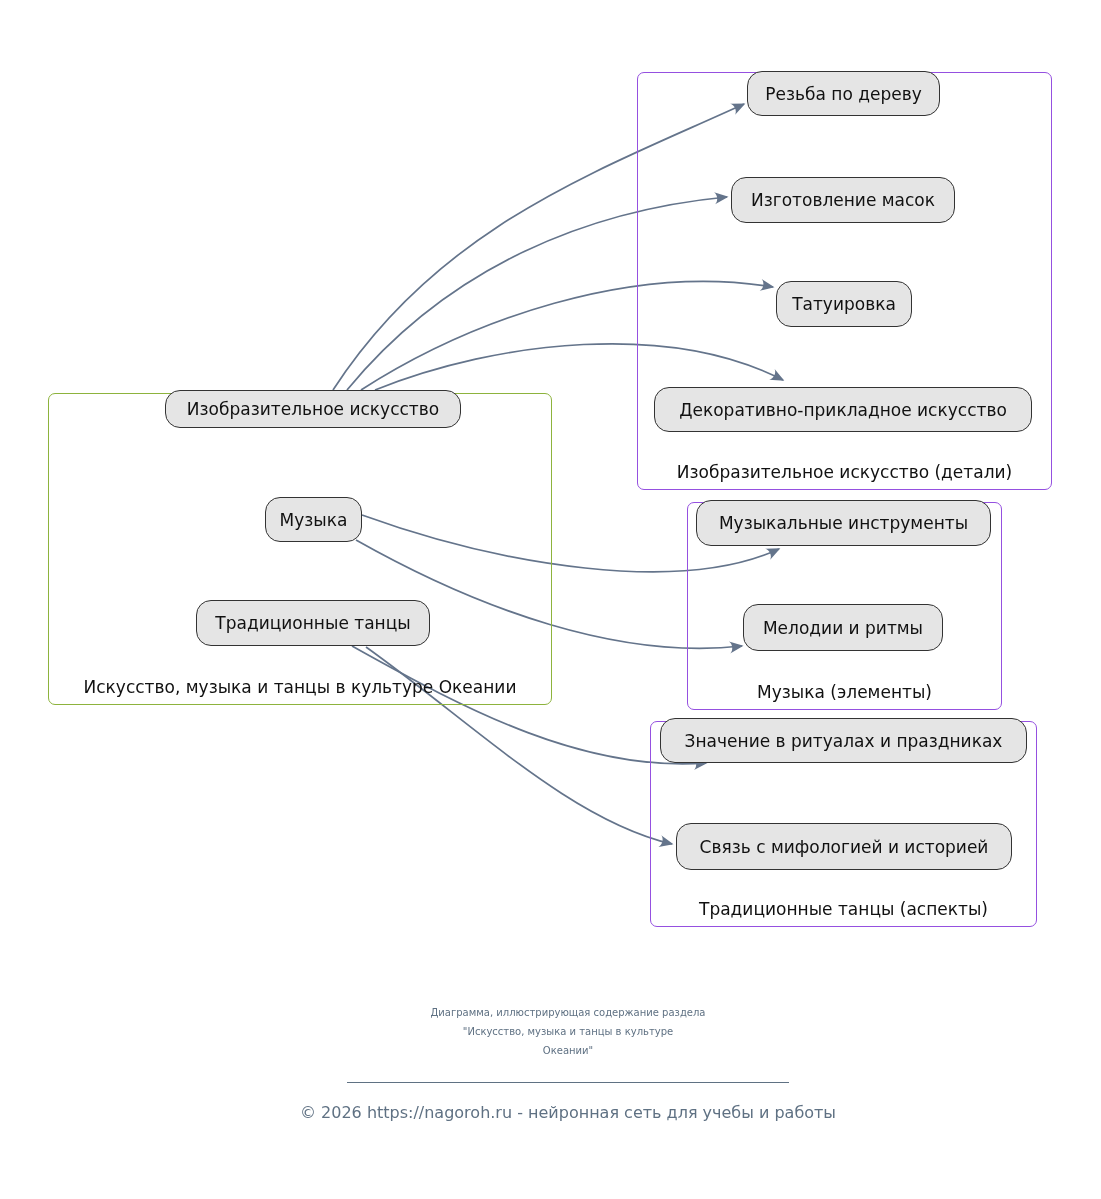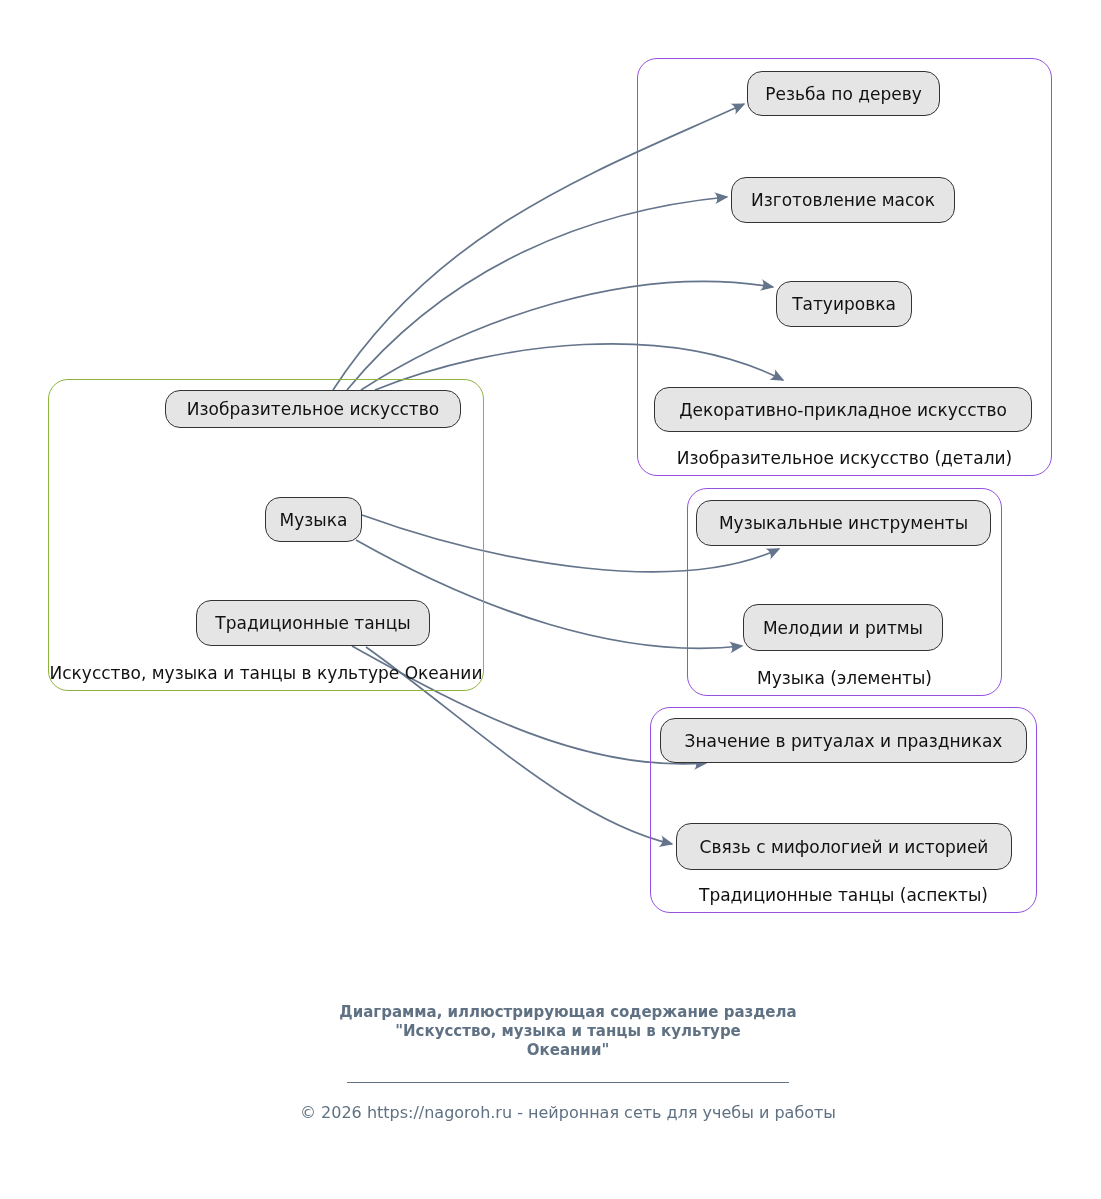--- a/index.html
+++ b/index.html
@@ -17,39 +17,39 @@
     width:1101px;height:1199px;position:relative;overflow:hidden;
     background:var(--bg);
     font-family:"DejaVu Sans","Liberation Sans",sans-serif;
     color:var(--text);
   }
   .canvas{position:absolute;inset:0;}
   .edges{position:absolute;left:0;top:0;pointer-events:none;}
   .edges path{fill:none;stroke:var(--slate);stroke-width:1.7;}
   .edges .head{fill:var(--slate);stroke:none;}
   .group{
-    position:absolute;border:1.6px solid;border-radius:20px;background:transparent;
+    position:absolute;border:1.6px solid;border-radius:7px;background:transparent;margin-top:14px;
   }
   .group.green{border-color:var(--green);}
   .group.purple{border-color:var(--purple);}
   .group-label{
     position:absolute;left:0;right:0;bottom:6px;text-align:center;
     font-size:17px;line-height:21px;color:var(--text);white-space:nowrap;
   }
   .node{
     position:absolute;background:#e5e5e5;border:1.5px solid var(--node-border);
     border-radius:15px;display:flex;align-items:center;justify-content:center;
     font-size:17px;color:var(--text);white-space:nowrap;z-index:2;
   }
   .footer{
     position:absolute;left:268px;top:1003px;width:600px;text-align:center;
     color:var(--footer);
   }
   .footer-title div{
-    font-weight:bold;font-size:15px;line-height:19px;
+    font-weight:normal;font-size:10px;line-height:19px;
   }
   .footer-sep{
     width:442px;margin:22px auto 20px auto;border:0;
     border-top:1.5px solid var(--footer);height:0;
   }
   .footer-copy{
     font-size:16px;line-height:20px;white-space:nowrap;
   }
 </style>
 </head>
@@ -66,21 +66,21 @@
     <path d="M333,390 C440,225 600,170 744,104" marker-end="url(#arrow)"></path>
     <path d="M347,390 C450,265 590,210 727,197" marker-end="url(#arrow)"></path>
     <path d="M361,390 C470,320 630,263 773,287" marker-end="url(#arrow)"></path>
     <path d="M375,390 C500,340 670,322 783,380" marker-end="url(#arrow)"></path>
     <path d="M362,515 C500,565 680,595 779,549" marker-end="url(#arrow)"></path>
     <path d="M356,540 C480,610 620,660 742,646" marker-end="url(#arrow)"></path>
     <path d="M352,646 C470,712 585,772 706,763" marker-end="url(#arrow)"></path>
     <path d="M366,647 C475,725 570,820 672,844" marker-end="url(#arrow)"></path>
   </svg>
 
-  <div class="group green" style="left:48px;top:379px;width:436px;height:312px">
+  <div class="group green" style="left:48px;top:379px;width:504px;height:312px">
     <div class="group-label">Искусство, музыка и танцы в культуре Океании</div>
   </div>
 
   <div class="group purple" style="left:637px;top:58px;width:415px;height:418px">
     <div class="group-label">Изобразительное искусство (детали)</div>
   </div>
 
   <div class="group purple" style="left:687px;top:488px;width:315px;height:208px">
     <div class="group-label">Музыка (элементы)</div>
   </div>

